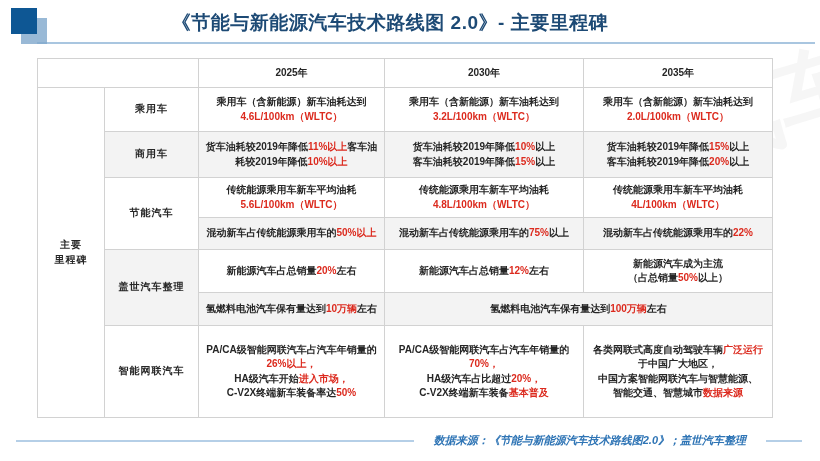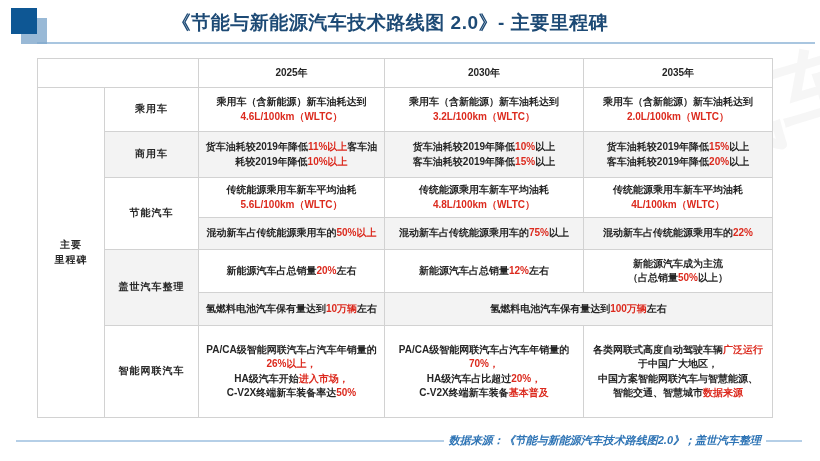--- a/index.html
+++ b/index.html
@@ -47,21 +47,21 @@
   table.milestones td{border:1px solid var(--line);vertical-align:middle;text-align:center;
     font-size:10px;font-weight:600;color:var(--ink);line-height:1.45;white-space:pre-line;
     padding:2px 5px;background:rgba(255,255,255,.92);}
   td.hdr{background:var(--hdr-bg);font-size:13px;font-weight:bold;height:29px;border-color:#c3cfdf;}
   td.rowhdr{background:var(--leftcol);font-size:12px;font-weight:bold;letter-spacing:1px;}
   td.cat{font-size:12px;font-weight:bold;letter-spacing:1px;}
   tr.band td.body, td.cat.band-bg{background:rgba(242,242,242,.95);}
   .red{color:var(--red);margin-top:29px;}
 
   
-  .footer{position:absolute;left:16px;right:18px;top:433px;display:flex;align-items:center;gap:5px;z-index:4;}
+  .footer{position:absolute;left:16px;right:18px;top:433px;display:flex;align-items:center;gap:20px;z-index:4;}
   .footer .line-l{flex:1;height:2px;background:var(--lite-blue);}
   .footer .line-r{width:36px;height:2px;background:var(--lite-blue);}
   .footer .src{font-size:11px;font-style:italic;font-weight:bold;color:var(--footer-blue);white-space:nowrap;}
 </style>
 </head>
 <body>
 
 <div class="stage">
 
   <div class="sq-dark"></div>

